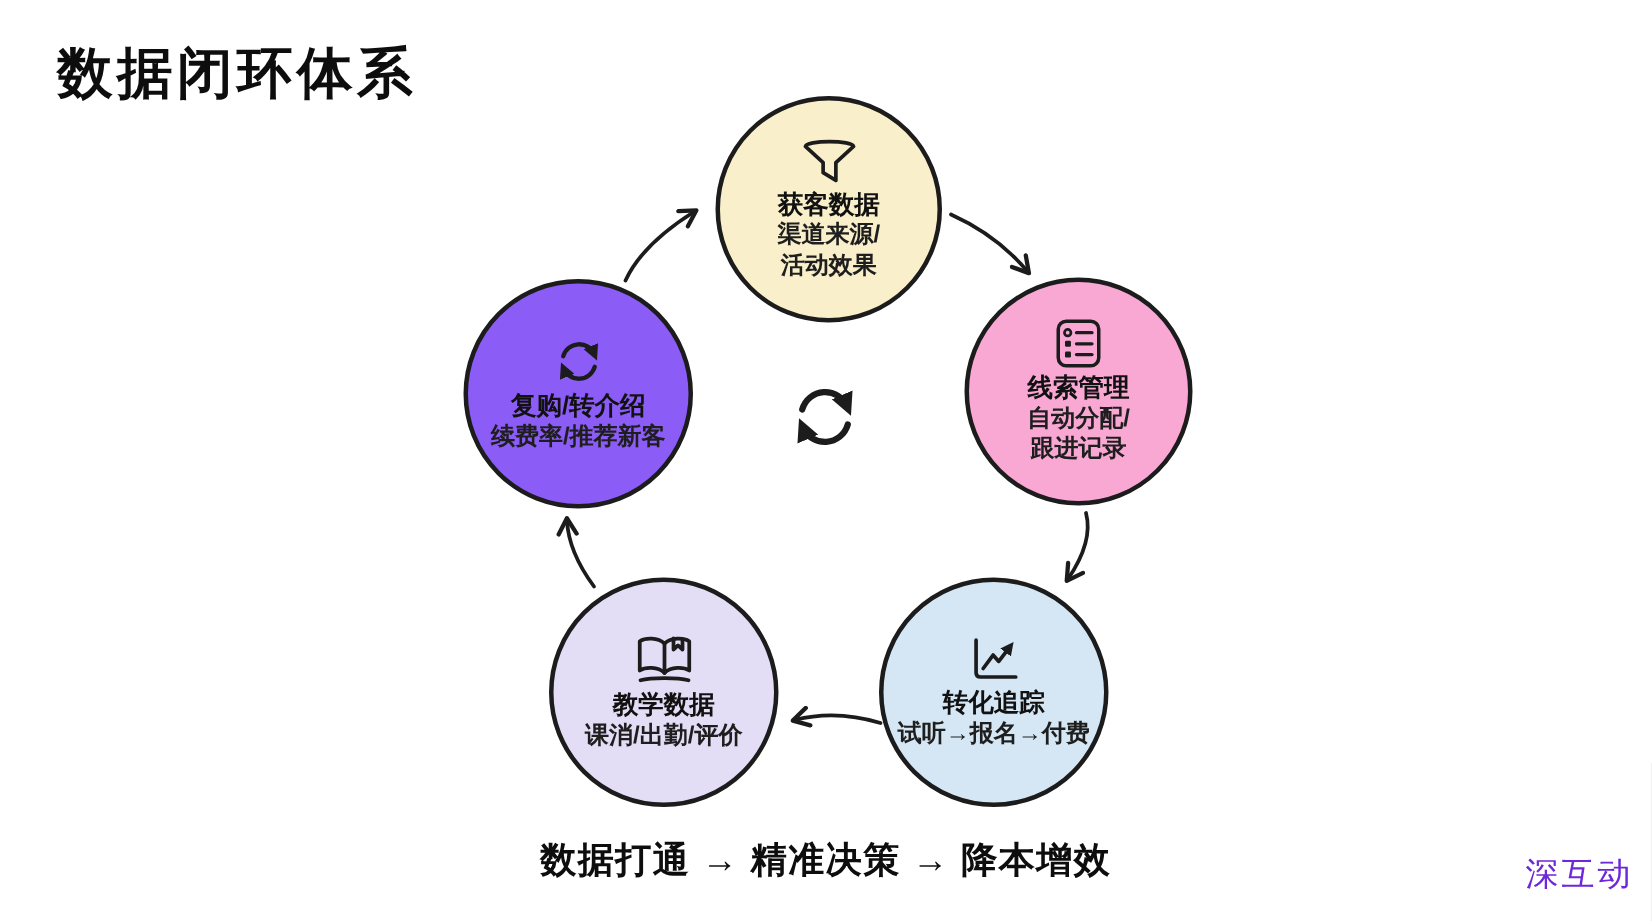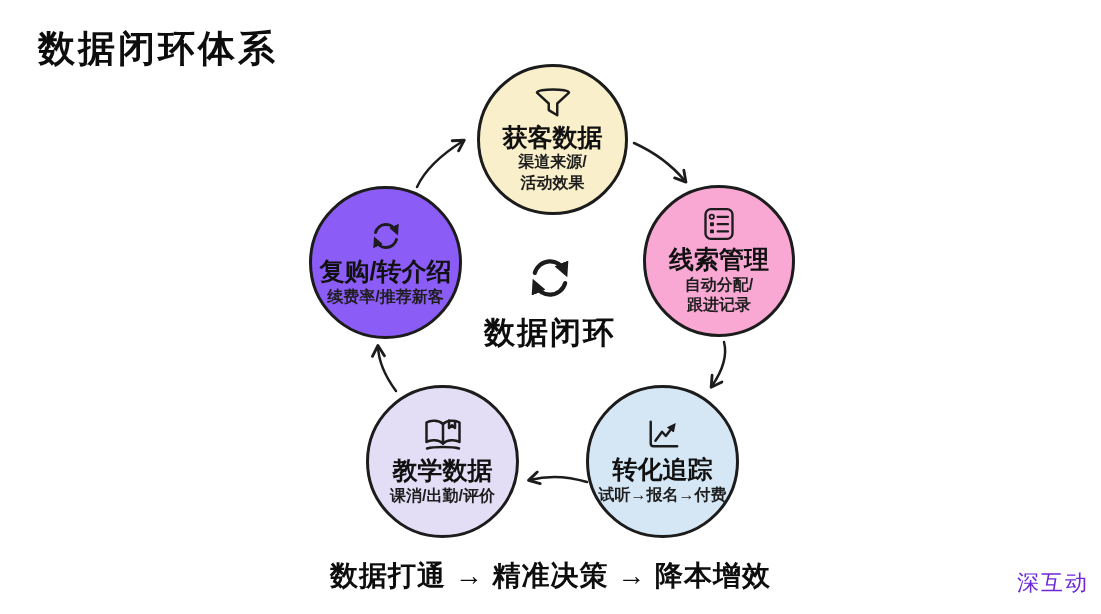--- a/index.html
+++ b/index.html
@@ -23,40 +23,40 @@
     display:flex;flex-direction:column;align-items:center;justify-content:center;
     text-align:center;
   }
   #node-acquisition{left:477px;top:64px;width:151px;height:151px;}
   #node-leads{left:643px;top:185px;width:152px;height:152px;}
   #node-conversion{left:586px;top:385px;width:153px;height:153px;}
   #node-teaching{left:366px;top:385px;width:153px;height:153px;}
   #node-repurchase{left:309px;top:186px;width:153px;height:153px;}
   .node-icon{flex:0 0 auto;margin-bottom:2px;}
   .node-title{
-    font-size:25px;font-weight:bold;color:#111;
+    font-size:17px;font-weight:bold;color:#111;
     line-height:1.22;white-space:nowrap;
   }
   .node-sub{
     font-size:16px;font-weight:bold;color:#1e1e1e;
     line-height:1.28;white-space:nowrap;
   }
   .hub{
     position:absolute;left:440px;top:252px;width:220px;
     display:flex;flex-direction:column;align-items:center;
   }
   .hub-label{
     margin-top:6px;
     font-size:31px;font-weight:bold;color:#0d0d0d;
     letter-spacing:2px;white-space:nowrap;
   }
   .tagline{
     position:absolute;left:0;top:557px;width:1101px;
     text-align:center;
-    font-size:28px;font-weight:bold;color:#0d0d0d;
+    font-size:24px;font-weight:bold;color:#0d0d0d;
     letter-spacing:1px;white-space:nowrap;
   }
   .watermark{
     position:absolute;right:12px;top:568px;
     font-size:22px;color:#6d28d9;letter-spacing:2px;
   }
   .edges{position:absolute;left:0;top:0;pointer-events:none;}
 </style>
 </head>
 <body>
@@ -85,21 +85,20 @@
       <defs>
         <marker id="tri" viewBox="0 0 8 8" refX="4.5" refY="4" markerWidth="3.6" markerHeight="3.6" orient="auto">
           <path d="M0,0 L8,4 L0,8 Z" fill="#1c1c1c"></path>
         </marker>
       </defs>
       <g fill="none" stroke="#1c1c1c" stroke-width="2.9" stroke-linecap="round">
         <path d="M7.5,14.5 A11,11 0 0 1 28.2,13.2" marker-end="url(#tri)"></path>
         <path d="M28.5,21.5 A11,11 0 0 1 7.8,22.8" marker-end="url(#tri)"></path>
       </g>
     </svg>
-    <div class="hub-label">数据闭环</div>
   </div>
 
   <div class="node" id="node-acquisition" style="background-color: rgb(249, 239, 202);">
     <svg class="node-icon" width="42" height="34" viewBox="0 0 44 36">
       <path d="M5,7 C5,2.5 39,2.5 39,7 L26.5,18.5 L26.5,31 L17.5,25.5 L17.5,18.5 Z" fill="none" stroke="#1c1c1c" stroke-width="2.6" stroke-linejoin="round"></path>
     </svg>
     <div class="node-title">获客数据</div>
     <div class="node-sub">渠道来源/</div>
     <div class="node-sub">活动效果</div>
   </div>

